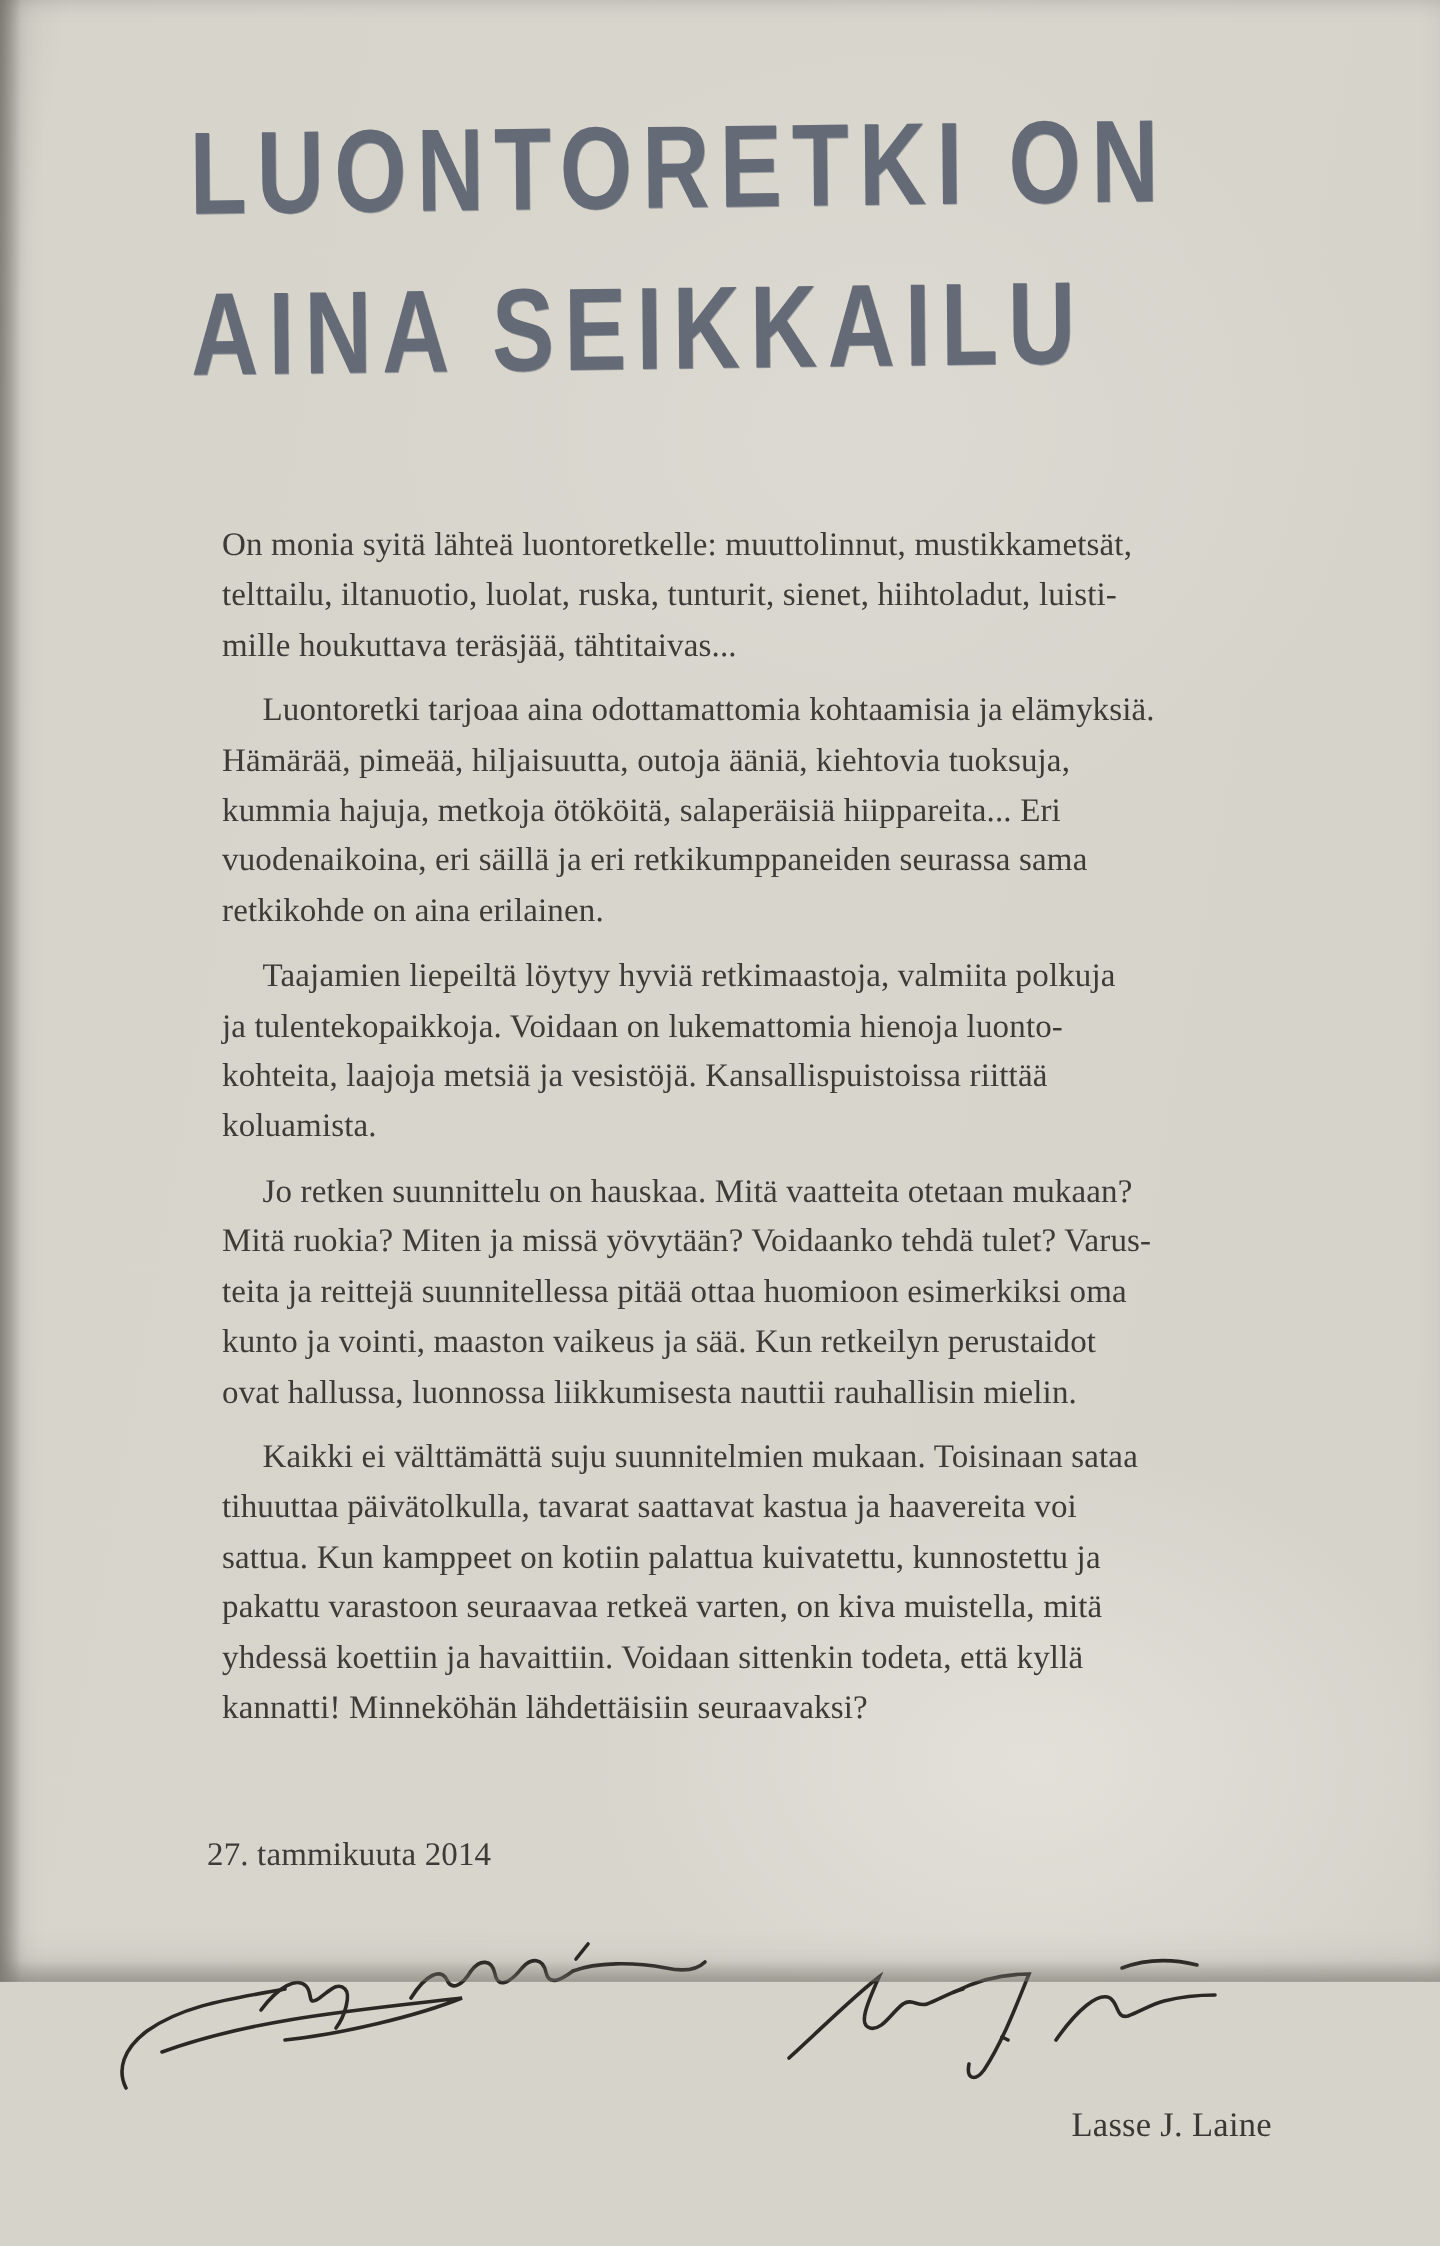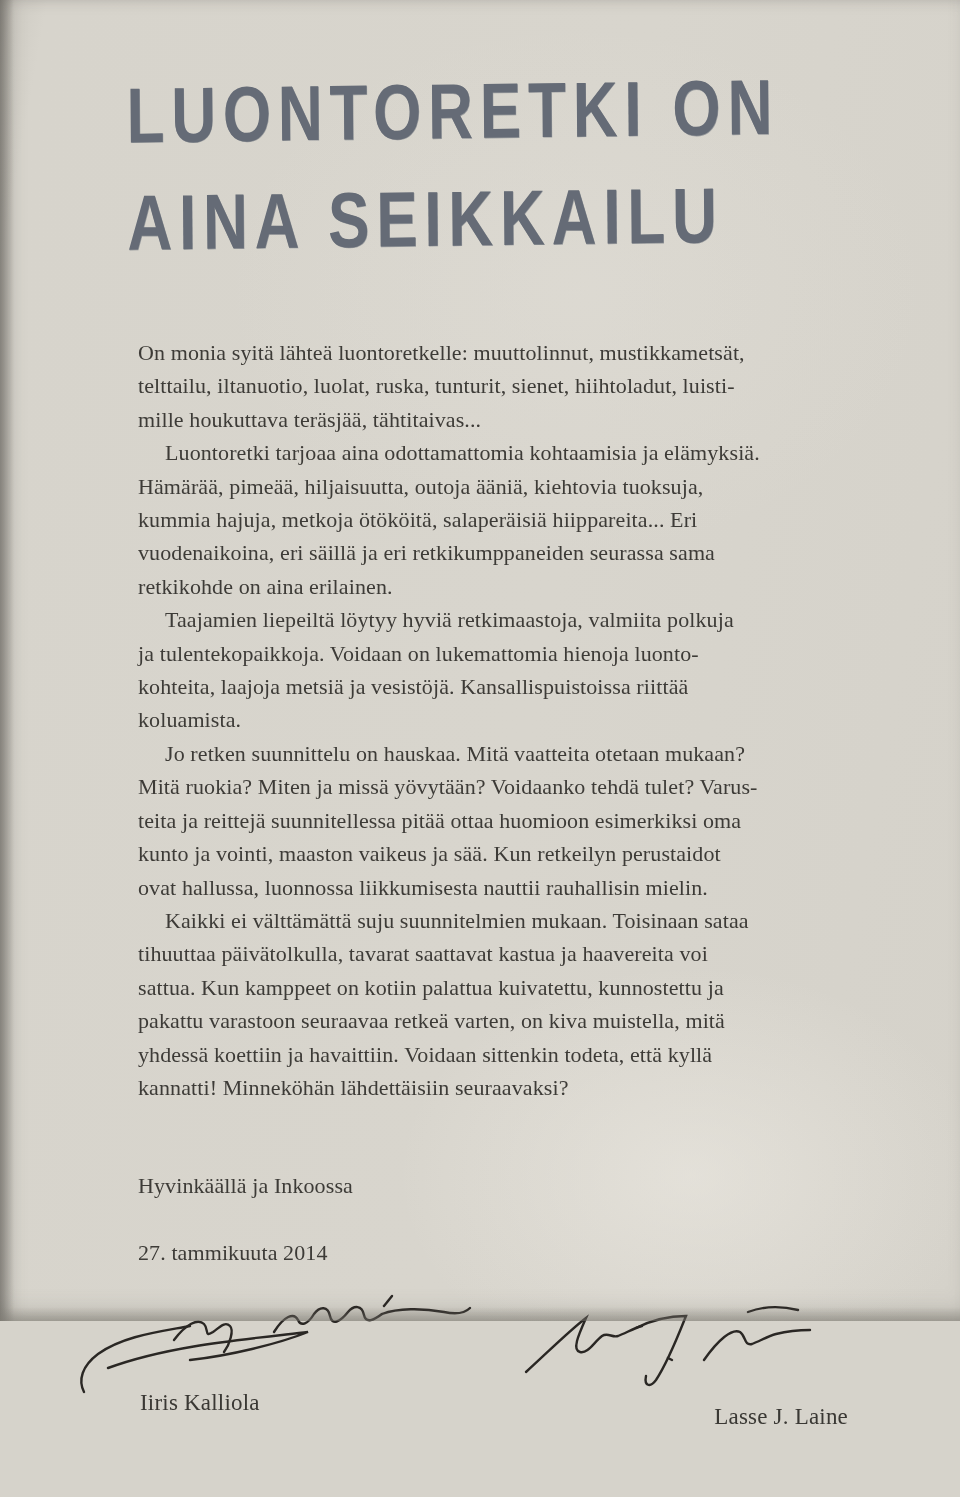--- a/index.html
+++ b/index.html
@@ -46,21 +46,21 @@
     text-shadow: 0.5px 0.5px 0 rgba(101,107,118,0.55);
   }
   .content {
     position: absolute; left: 138px; top: 336px; width: 714px;
     color: #3d3b37;
     font-size: 22px;
     line-height: 33.4px;
     letter-spacing: 0.1px;
   }
   .content p {
-    margin: 0;
+    margin: 10px;
     white-space: pre-line;
   }
   .content p.indent { text-indent: 27px; }
   .dateline {
     margin-top: 31px;
     white-space: pre-line;
   }
   .dateline div { line-height: 33.4px; }
   .signatures {
     position: absolute; left: 78px; top: 1288px; width: 820px; height: 140px;
@@ -111,21 +111,20 @@
 kunto ja vointi, maaston vaikeus ja sää. Kun retkeilyn perustaidot
 ovat hallussa, luonnossa liikkumisesta nauttii rauhallisin mielin.</p>
     <p class="indent">Kaikki ei välttämättä suju suunnitelmien mukaan. Toisinaan sataa
 tihuuttaa päivätolkulla, tavarat saattavat kastua ja haavereita voi
 sattua. Kun kamppeet on kotiin palattua kuivatettu, kunnostettu ja
 pakattu varastoon seuraavaa retkeä varten, on kiva muistella, mitä
 yhdessä koettiin ja havaittiin. Voidaan sittenkin todeta, että kyllä
 kannatti! Minneköhän lähdettäisiin seuraavaksi?</p>
 
     <div class="dateline">
-      <div>Hyvinkäällä ja Inkoossa</div>
       <div>27. tammikuuta 2014</div>
     </div>
   </div>
 
   <div class="signatures">
 
     <div class="sig sig-1">
       <svg width="400" height="110" viewBox="0 0 400 110">
 
         <path d="M6,104 C0,92 4,78 20,66 C45,48 80,44 112,38"></path>
@@ -133,21 +132,20 @@
         <path d="M30,80 C90,58 160,52 230,44 C200,56 150,68 112,72"></path>
 
         <path d="M96,52 C108,36 120,30 126,36 C131,41 126,50 135,44 C142,39 147,33 152,38 C156,42 152,56 146,64"></path>
 
         <path d="M196,44 C206,28 216,24 220,32 C223,39 230,36 236,26 C242,18 250,18 252,28 C254,38 262,34 270,24 C276,17 284,17 286,27 C288,36 296,32 304,26"></path>
 
         <path d="M306,18 L314,8"></path>
 
         <path d="M304,26 C320,20 344,20 366,24 C380,27 388,24 392,20"></path>
       </svg>
-      <div class="sig-name">Iiris Kalliola</div>
     </div>
 
     <div class="sig sig-2">
       <svg width="330" height="120" viewBox="0 0 330 120">
 
         <path d="M8,84 C30,64 52,42 68,30 C60,48 54,62 62,64 C70,66 76,54 84,48 C90,44 94,50 100,48 C108,45 116,40 124,38"></path>
 
         <path d="M118,40 C134,32 152,28 168,28 C160,48 150,74 138,92 C132,100 126,98 128,88"></path>
 
         <path d="M150,70 L154,72"></path>

